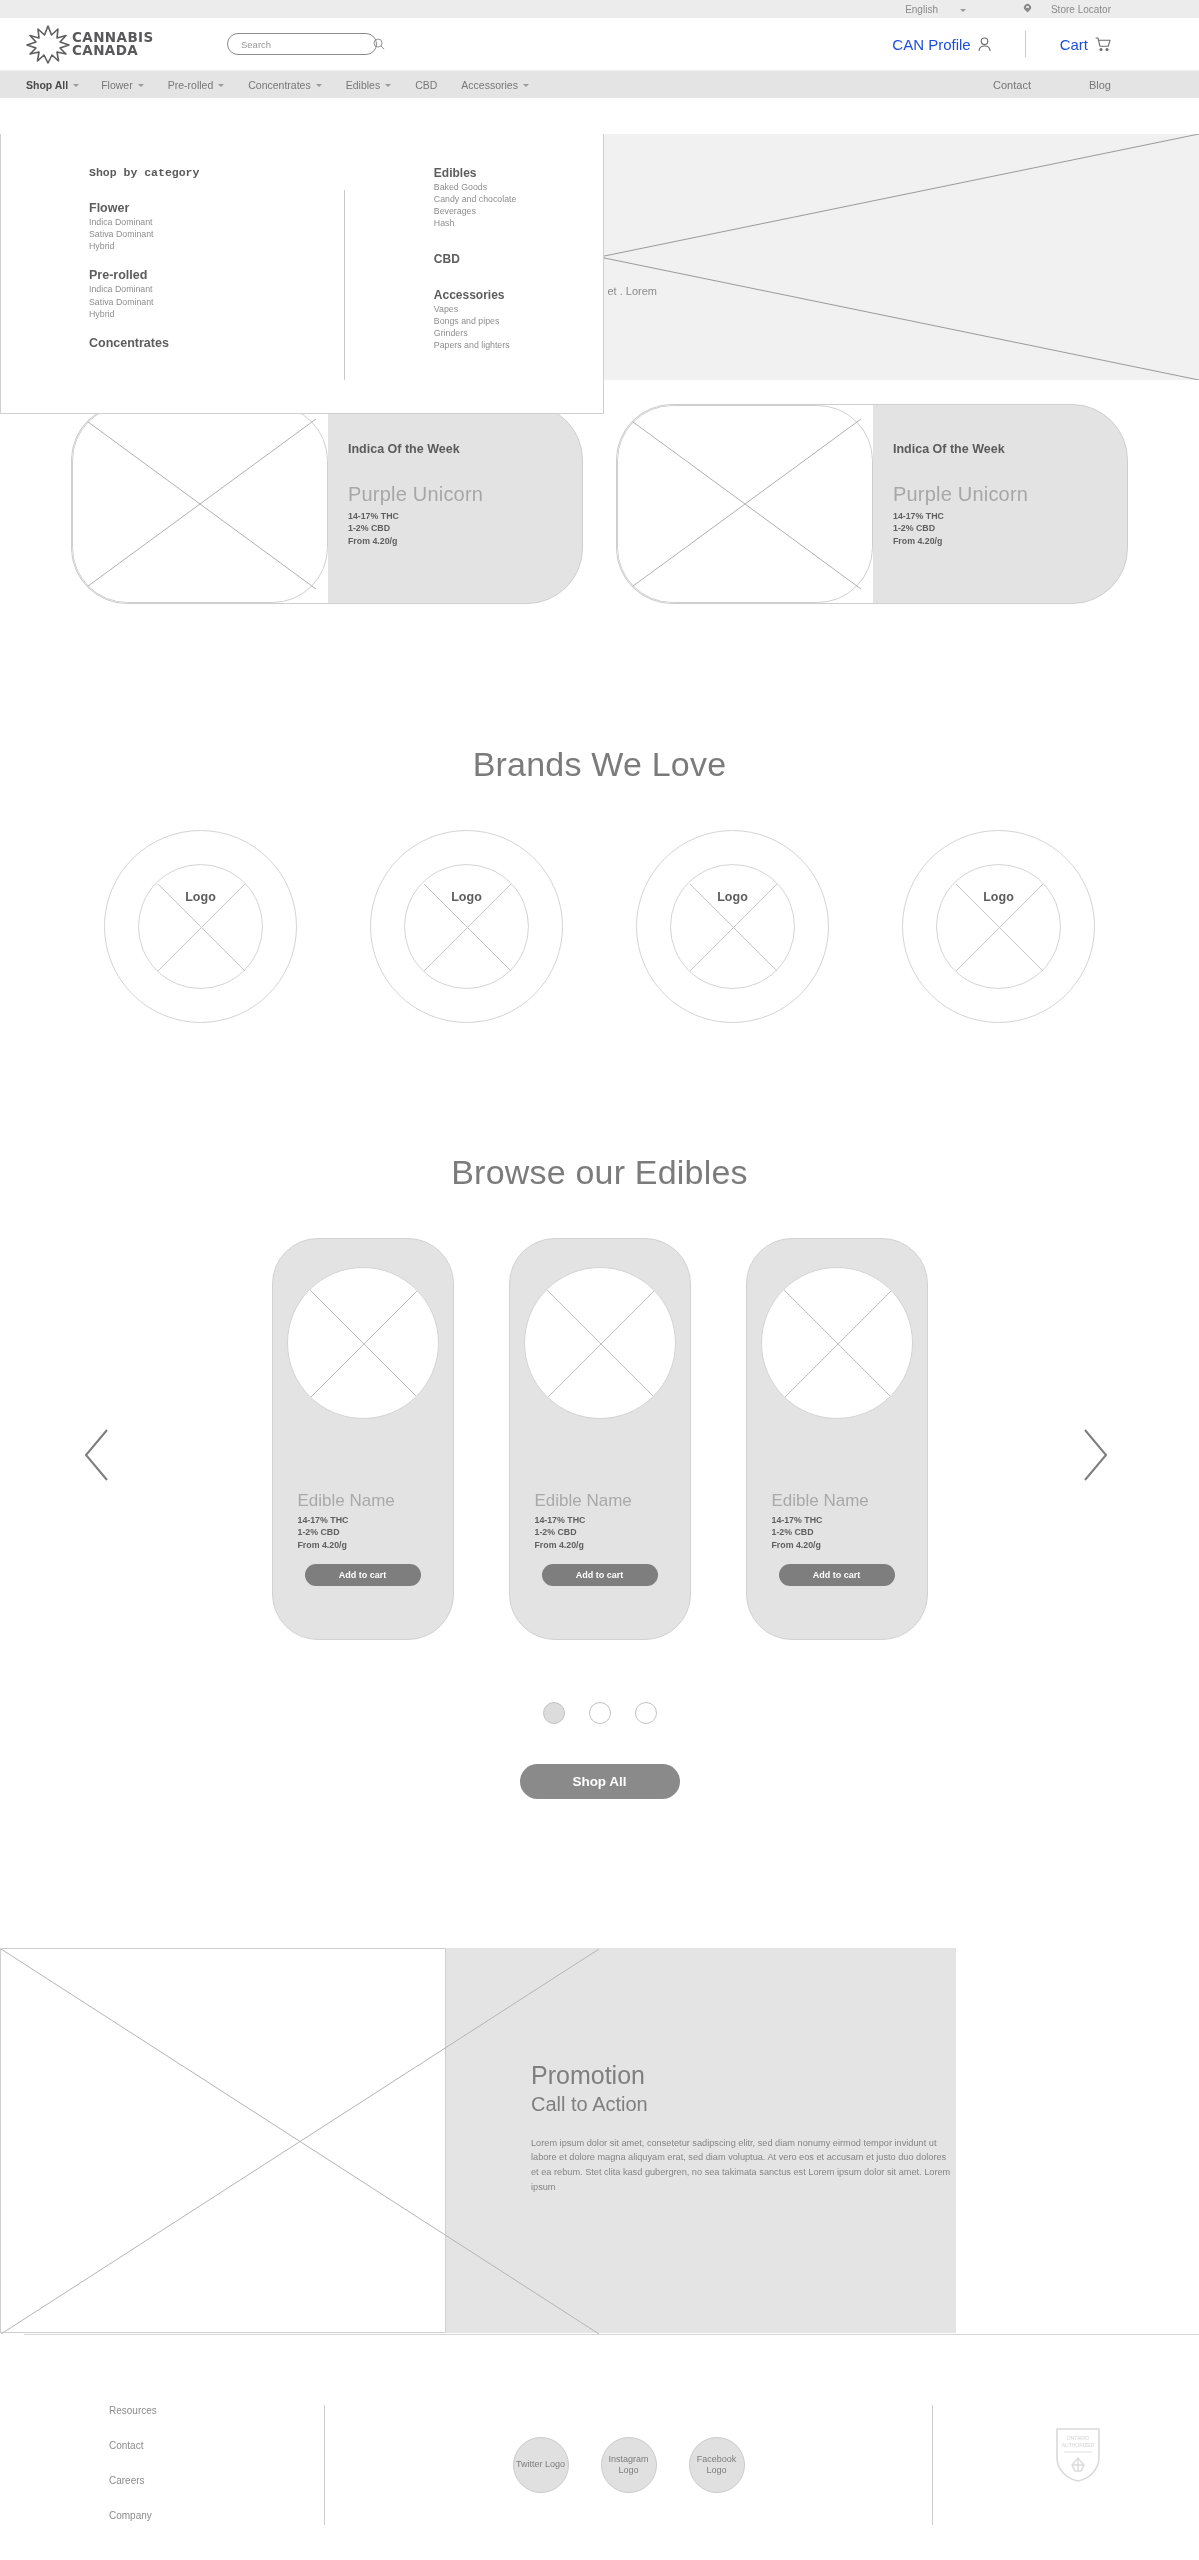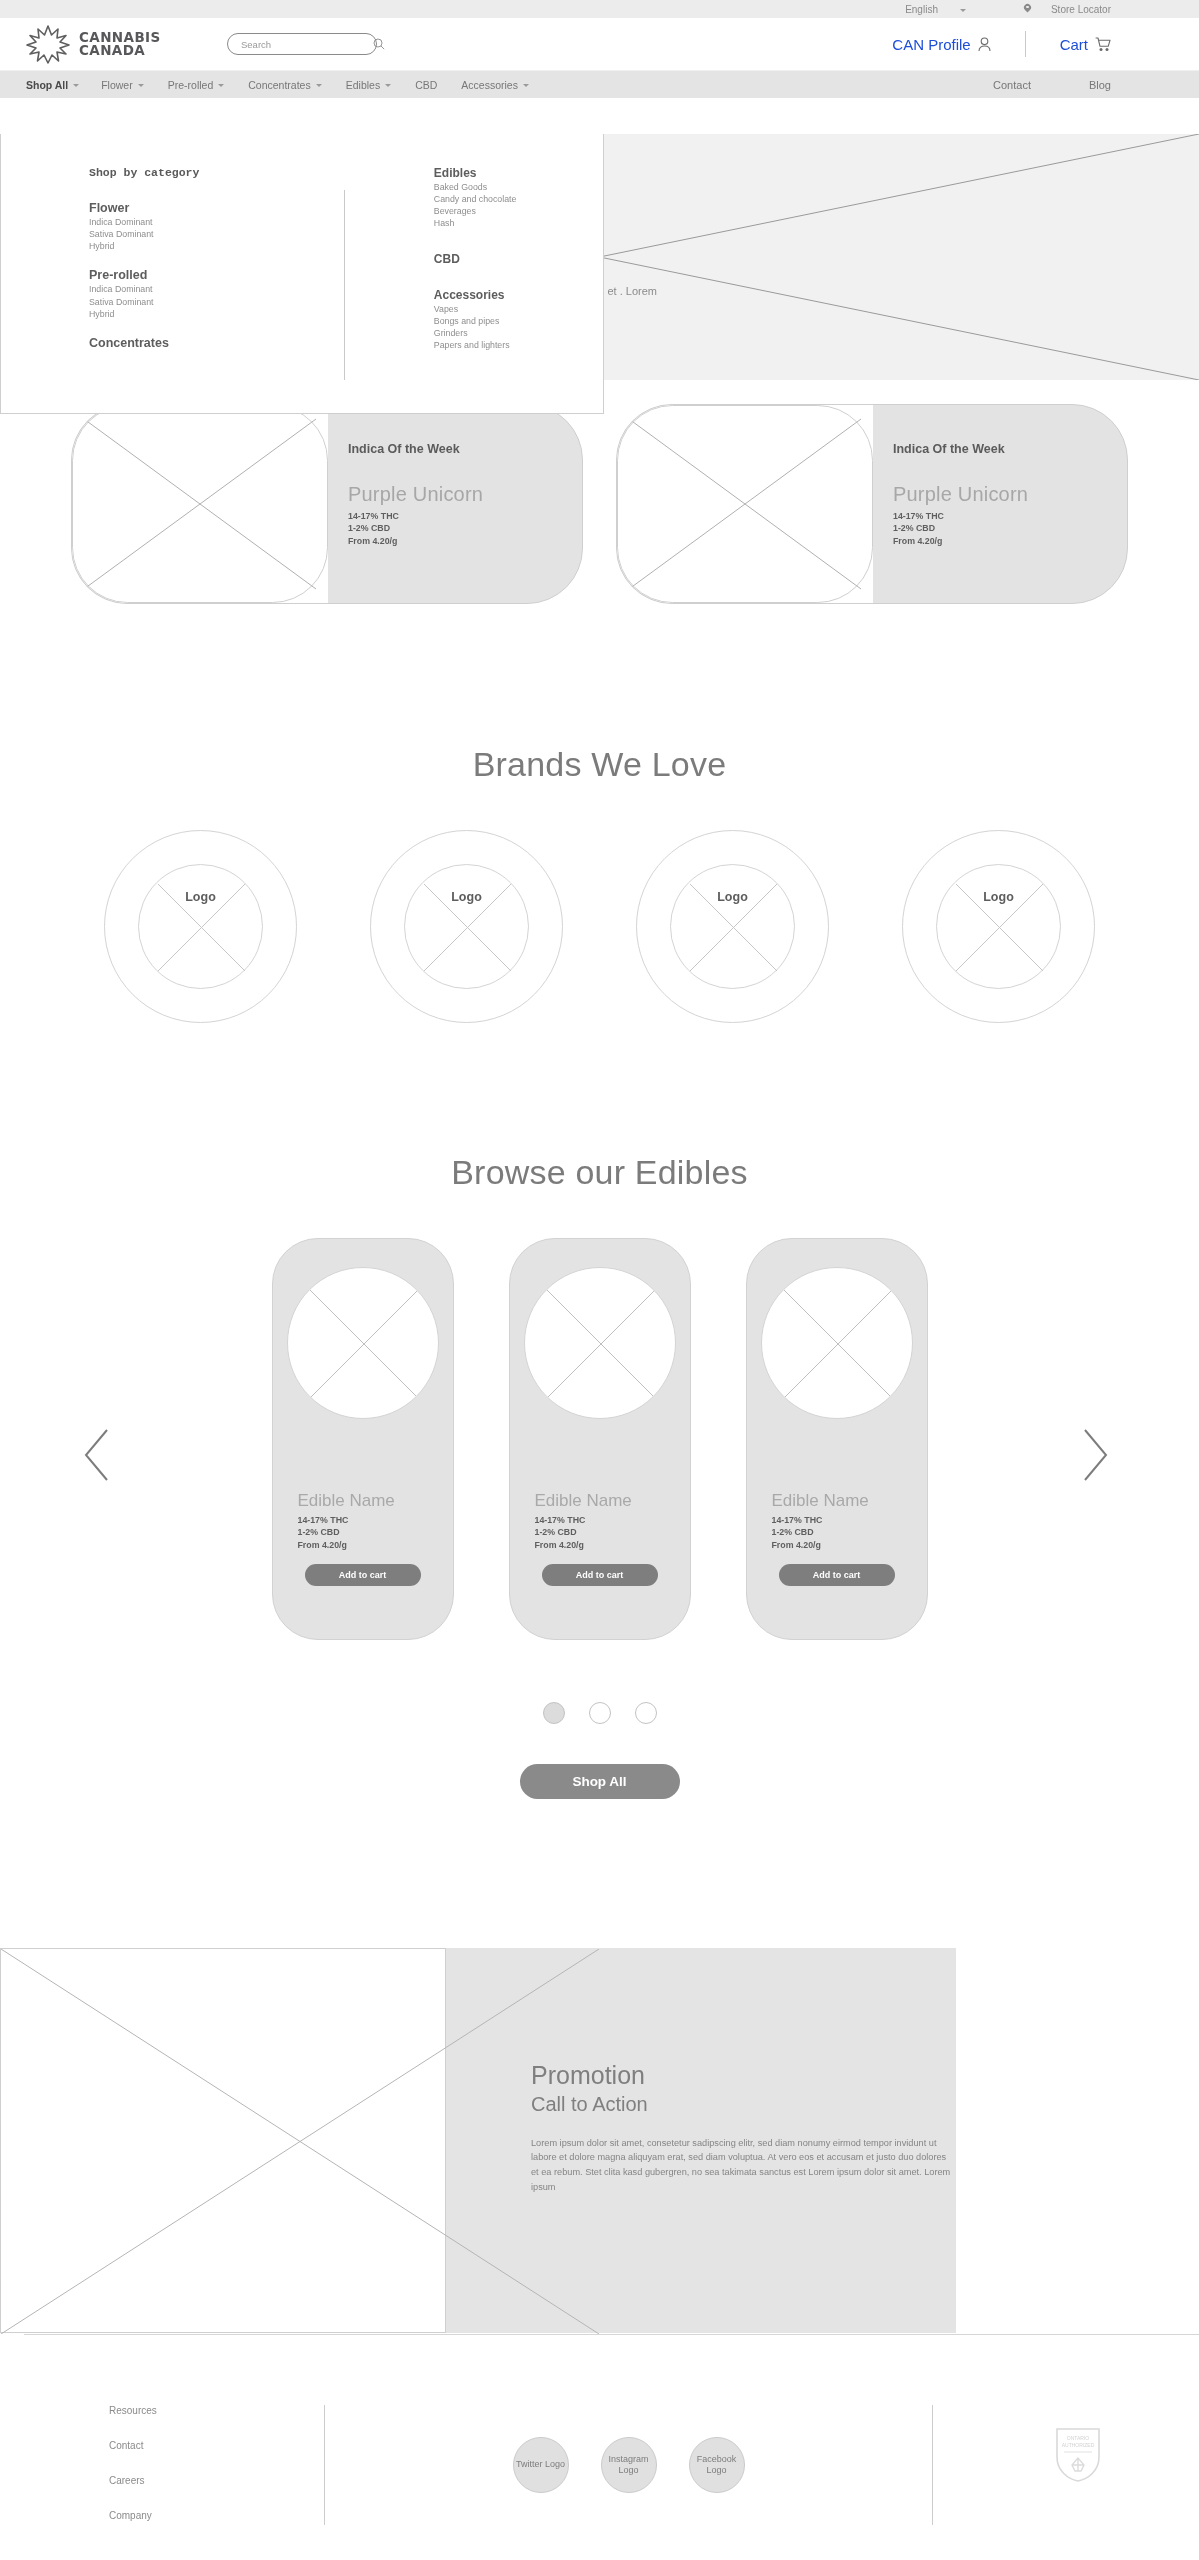--- a/index.html
+++ b/index.html
@@ -32,21 +32,21 @@
   
   .header {
     height: 53px;
     background: #ffffff;
     display: flex;
     align-items: center;
     padding: 0 88px 0 26px;
     position: relative;
     border-bottom: 1px solid #f0f0f0;
   }
-  .brand { display:flex; align-items:center; gap:9px; width: 190px;}
+  .brand { display:flex; align-items:center; gap:2px; width: 190px;}
   .star-logo { width: 44px; height: 40px; }
   .brand-text {
     font-family: "DejaVu Sans", sans-serif;
     font-weight: bold;
     font-size: 13.5px;
     line-height: 13px;
     letter-spacing: 0.4px;
     color: #58585a;
   }
   .search-wrap {

